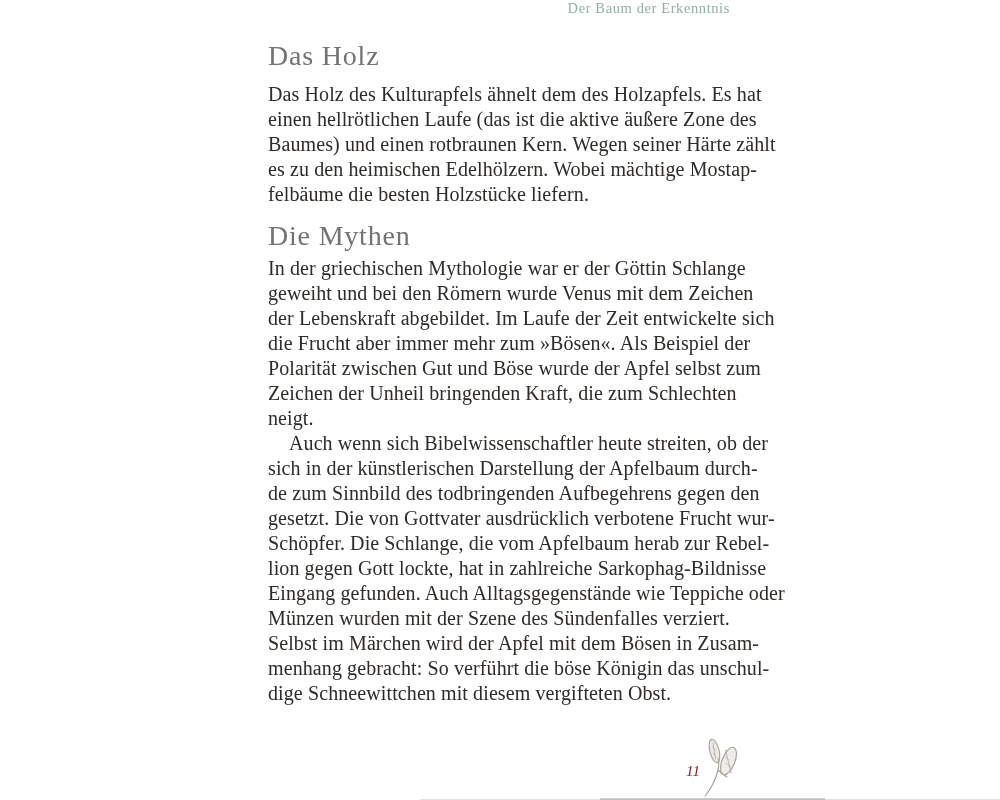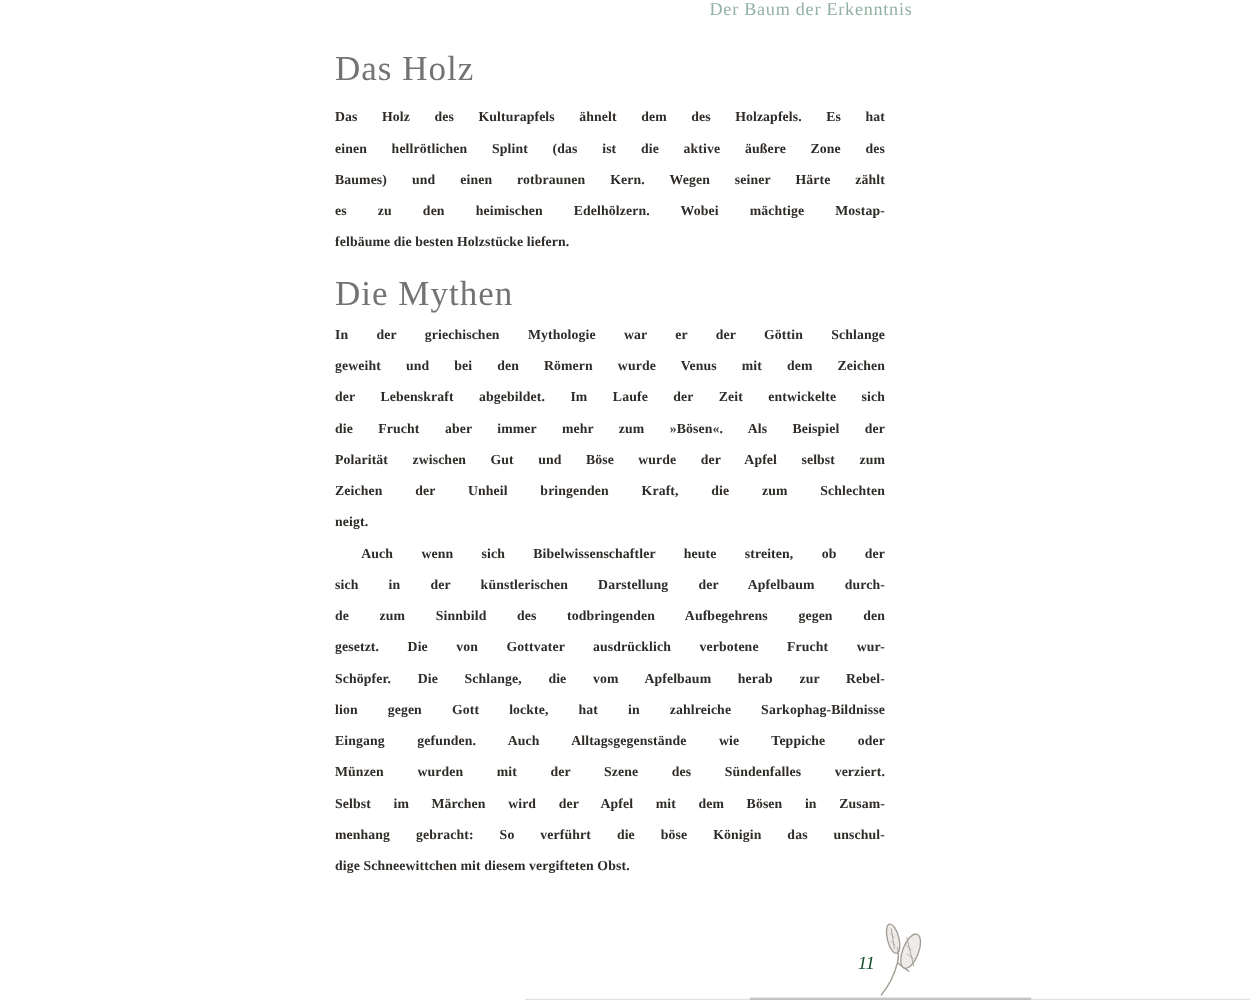--- a/index.html
+++ b/index.html
@@ -34,40 +34,39 @@
     white-space: nowrap;
   }
   .heading-holz { top: 40px; }
   .heading-mythen { top: 220px; }
   .para-block { position: absolute; left: 0; width: 440px; }
   .block-holz { top: 82px; }
   .block-mythen { top: 256px; }
   .tline {
     width: 440px;
     line-height: 25px;
-    font-size: 11px;
+    font-size: 20px;
     color: #2e2b28;
     letter-spacing: 0.1px;
     white-space: nowrap;
     text-align: justify;
     text-align-last: justify;
-    font-weight: bold;
   }
   .tline-last { text-align-last: left; }
   .tline-indent { padding-left: 21px; width: 419px; }
   .page-number {
     position: absolute;
     left: 640px;
     top: 763px;
     width: 60px;
     text-align: right;
     font-family: "Liberation Serif", serif;
     font-style: italic;
     font-size: 15px;
-    color: #14532d;
+    color: #7f1d1d;
   }
   .leaf-sprig { position: absolute; left: 701px; top: 736px; }
   .bottom-edge-light {
     position: absolute;
     left: 420px;
     bottom: 0px;
     width: 580px;
     height: 1px;
     background: #e2e2e2;
   }
@@ -87,21 +86,21 @@
 <div class="page">
 
   <div class="running-header">Der Baum der Erkenntnis</div>
 
   <div class="content">
 
     <div class="section-heading heading-holz">Das Holz</div>
 
     <div class="para-block block-holz">
         <div class="tline">Das Holz des Kulturapfels ähnelt dem des Holzapfels. Es hat</div>
-        <div class="tline">einen hellrötlichen Splint (das ist die aktive äußere Zone des</div>
+        <div class="tline">einen hellrötlichen Laufe (das ist die aktive äußere Zone des</div>
         <div class="tline">Baumes) und einen rotbraunen Kern. Wegen seiner Härte zählt</div>
         <div class="tline">es zu den heimischen Edelhölzern. Wobei mächtige Mostap-</div>
         <div class="tline tline-last">felbäume die besten Holzstücke liefern.</div>
       </div>
 
     <div class="section-heading heading-mythen">Die Mythen</div>
 
     <div class="para-block block-mythen">
       <div>
           <div class="tline">In der griechischen Mythologie war er der Göttin Schlange</div>

